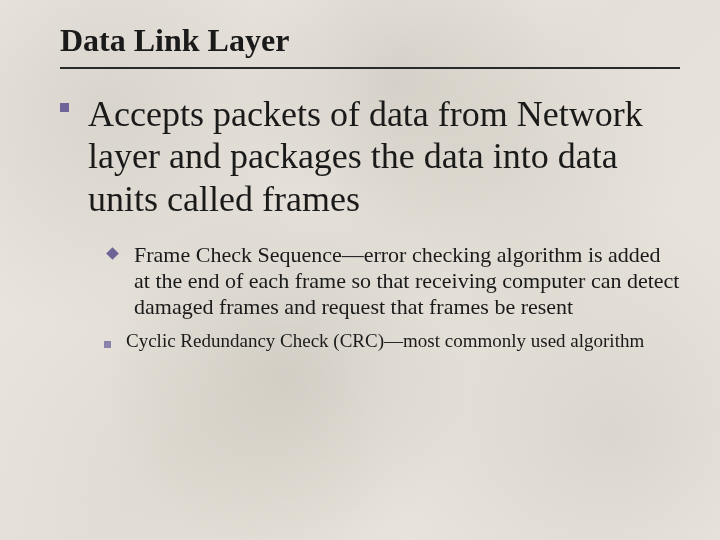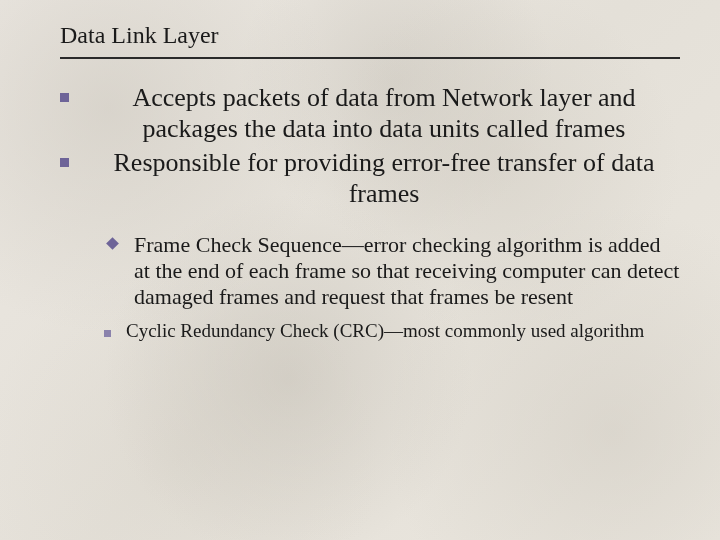--- a/index.html
+++ b/index.html
@@ -28,41 +28,40 @@
     z-index: 0;
   }
   .slide {
     position: relative;
     z-index: 1;
     box-sizing: border-box;
     padding: 22px 40px 20px 60px;
     color: #1a1a1a;
   }
   .title {
-    font-size: 24px;
-    font-weight: normal;
+    font-size: 32px;
+    font-weight: bold;
     margin: 0 0 8px 0;
   }
   .title-underline {
     height: 0;
     border-top: 2px solid #2a2a2a;
     margin: 2px 0 0 0;
     width: 620px;
   }
   .body {
     margin-top: 24px;
   }
   ul, li { margin:0; padding:0; list-style:none; }
   .lvl1 > li {
     display: flex;
     align-items: flex-start;
-    font-size: 26px;
+    font-size: 36px;
     line-height: 1.18;
     margin-bottom: 4px;
-    text-align: center;
   }
   .lvl1 .bullet {
     flex: 0 0 auto;
     width: 28px;
     display: flex;
     justify-content: flex-start;
     padding-top: 10px;
   }
   .sq {
     width: 9px; height: 9px;
@@ -129,26 +128,20 @@
   <div class="title-underline"></div>
 
   <div class="body">
     <ul class="lvl1">
       <li>
         <span class="bullet">
             <span class="sq"></span>
           </span>
         <span class="txt">Accepts packets of data from Network layer and packages the data into data units called frames</span>
       </li>
-      <li>
-        <span class="bullet">
-            <span class="sq"></span>
-          </span>
-        <span class="txt">Responsible for providing error-free transfer of data frames</span>
-      </li>
     </ul>
 
     <ul class="lvl2">
       <li>
         <span class="bullet">
             <span class="diamond"></span>
           </span>
         <span class="txt">Frame Check Sequence—error checking algorithm is added at the end of each frame so that receiving computer can detect damaged frames and request that frames be resent</span>
       </li>
     </ul>

